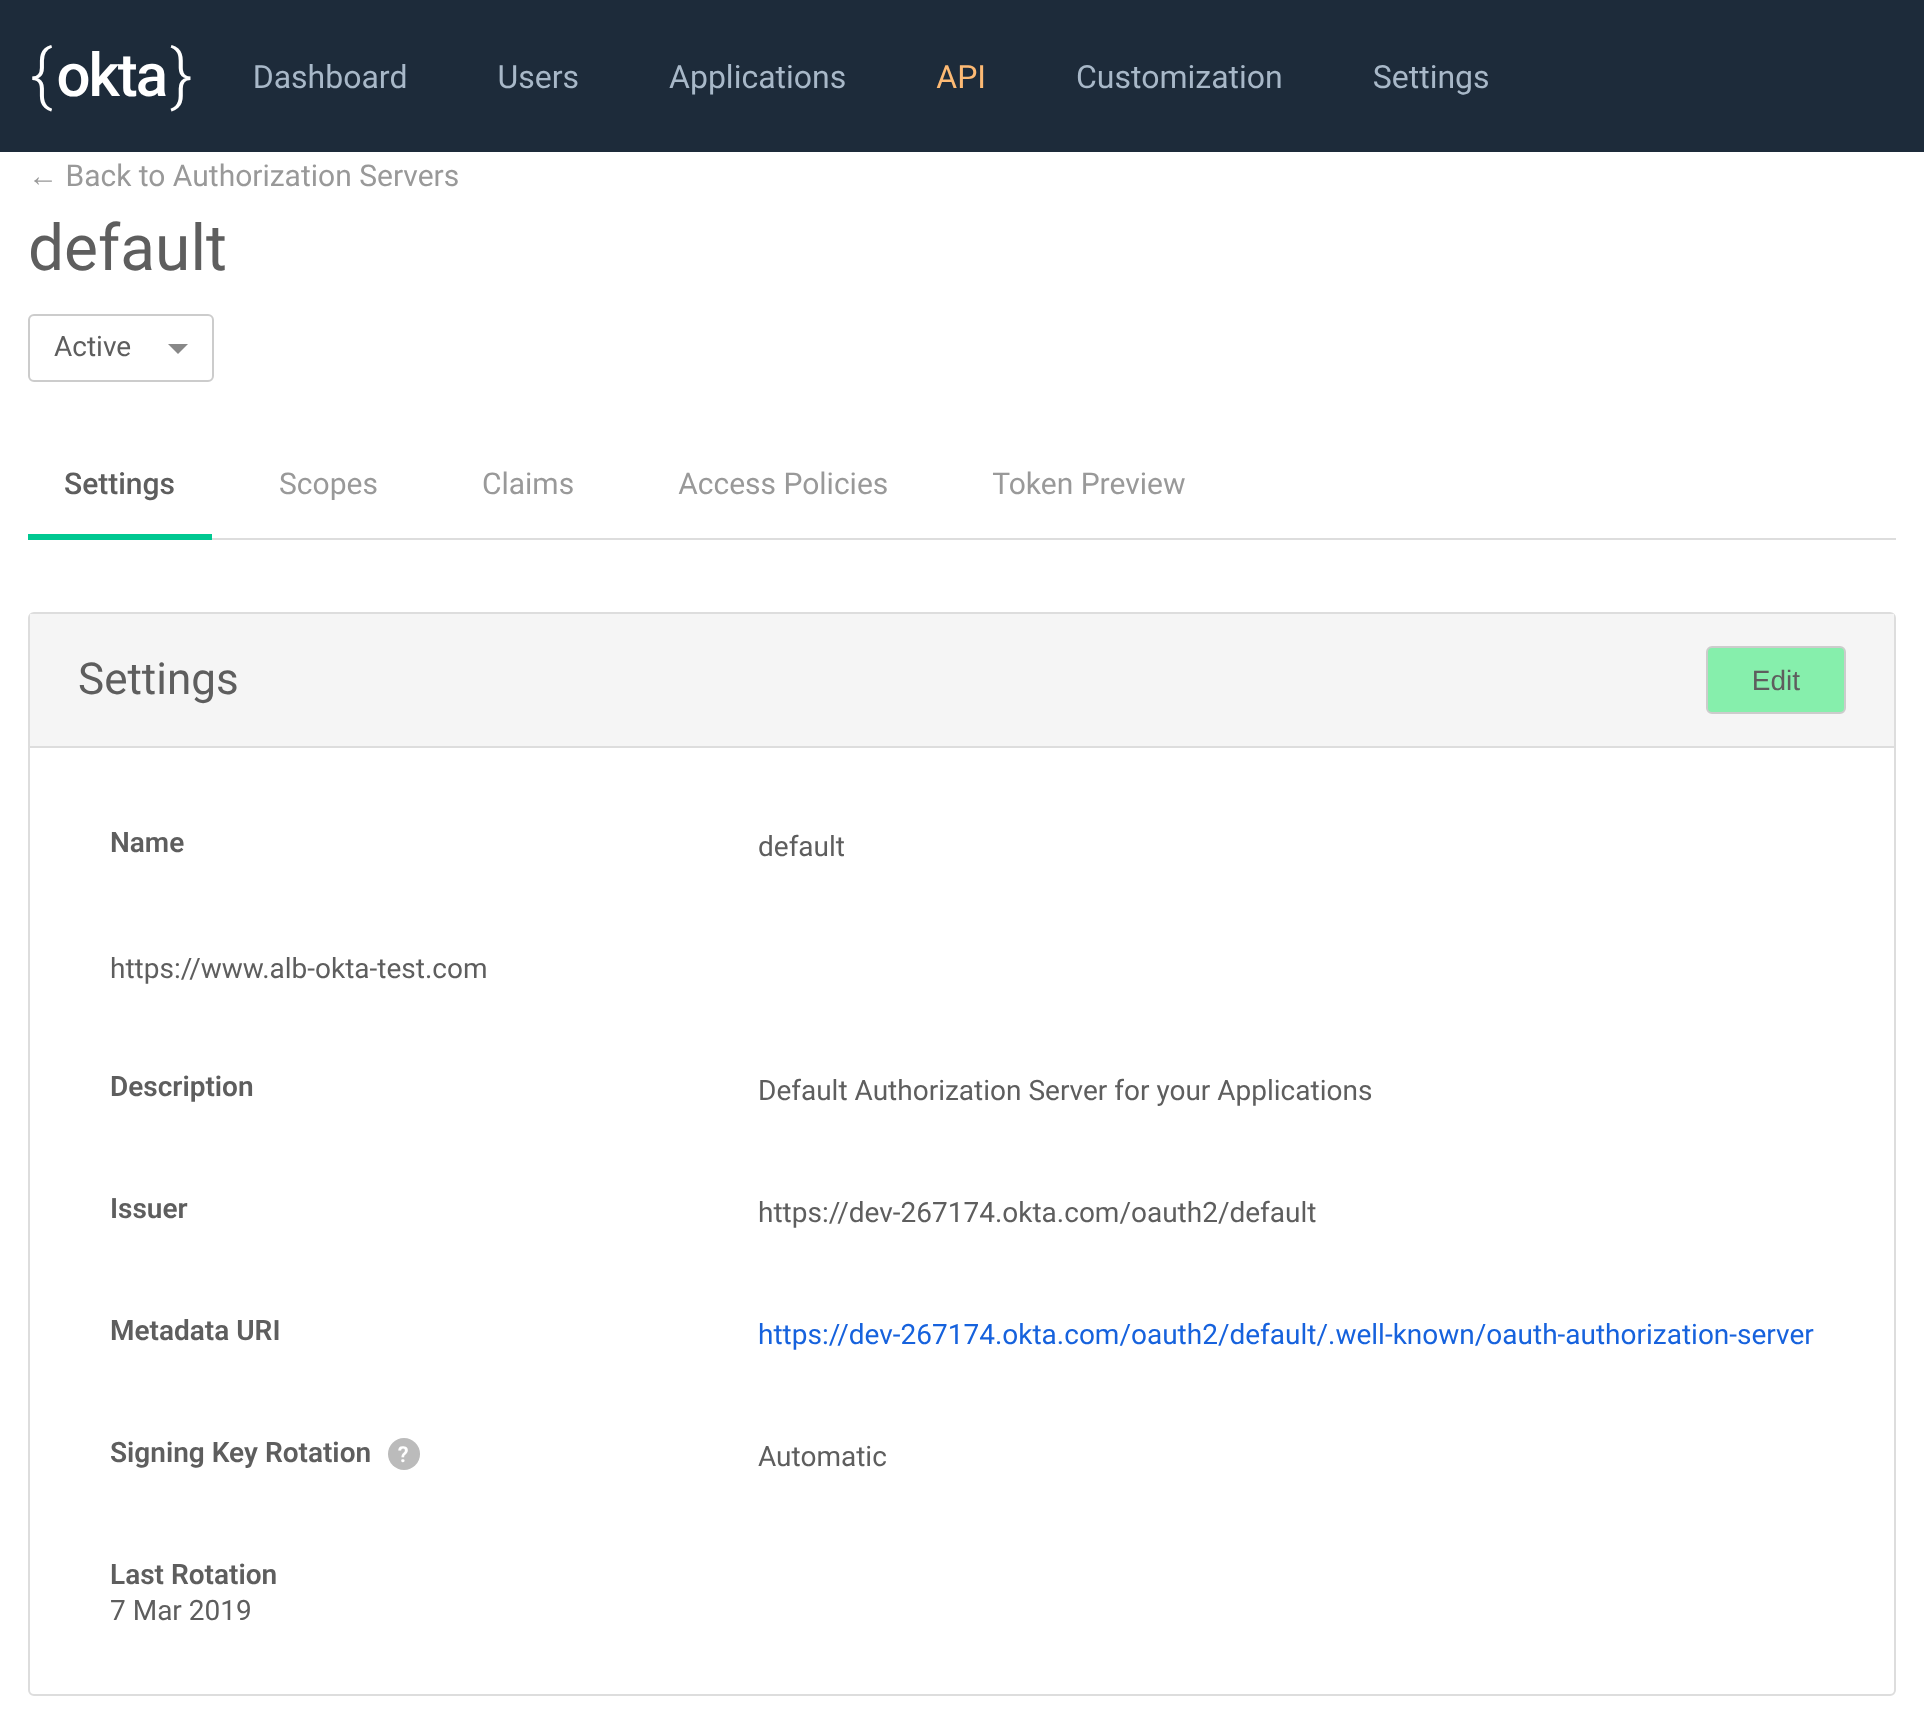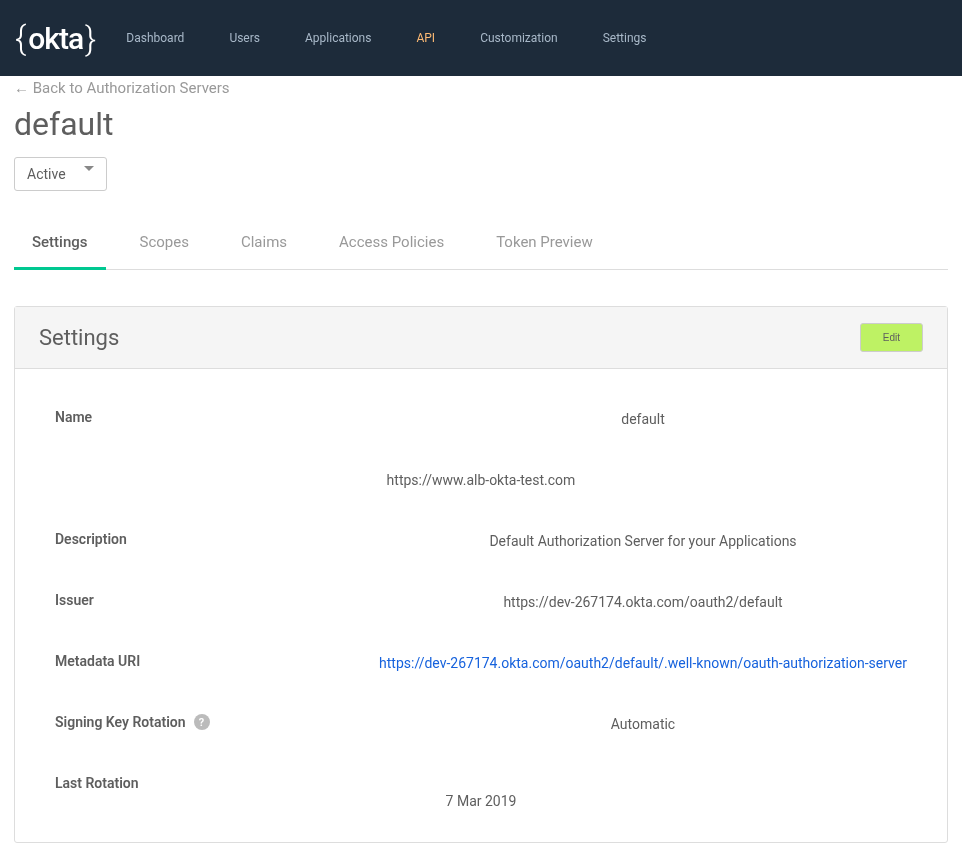--- a/index.html
+++ b/index.html
@@ -36,21 +36,21 @@
       letter-spacing: -1px;
       padding: 0 2px;
       font-weight: 500;
     }
     .nav-items {
       display: flex;
       gap: 45px;
     }
     .nav-item {
       color: #a8b8c8;
-      font-size: 12px;
+      font-size: 16px;
       cursor: pointer;
       text-decoration: none;
     }
     .nav-item.active {
       color: #fdba74;
     }
     .content {
       padding: 3px 14px 0 14px;
     }
     .breadcrumb {
@@ -60,20 +60,21 @@
       cursor: pointer;
     }
     .page-title {
       font-size: 32px;
       font-weight: 400;
       color: #5e5e5e;
       margin-bottom: 14px;
     }
     .status-dropdown {
       display: inline-flex;
+      align-items: center;
       border: 1px solid #cccccc;
       border-radius: 3px;
       padding: 8px 12px;
       font-size: 14px;
       color: #5e5e5e;
       cursor: pointer;
       background: #ffffff;
       gap: 18px;
     }
     .caret-down {
@@ -122,35 +123,34 @@
       justify-content: space-between;
       align-items: center;
       border-bottom: 1px solid #dddddd;
     }
     .panel-title {
       font-size: 22px;
       font-weight: 400;
       color: #5e5e5e;
     }
     .edit-button {
-      background: #bef264;
+      background: #86efac;
       border: 1px solid #cccccc;
       border-radius: 3px;
       padding: 8px 22px;
-      font-size: 10px;
+      font-size: 14px;
       color: #5e5e5e;
       cursor: pointer;
     }
     .panel-body {
       padding: 40px 40px 30px 40px;
     }
     .field-row {
       display: flex;
       margin-bottom: 40px;
-      text-align: center;
     }
     .field-row:last-child {
       margin-bottom: 0;
       flex-direction: column;
     }
     .field-label {
       width: 324px;
       font-size: 14px;
       font-weight: 600;
       color: #5e5e5e;

